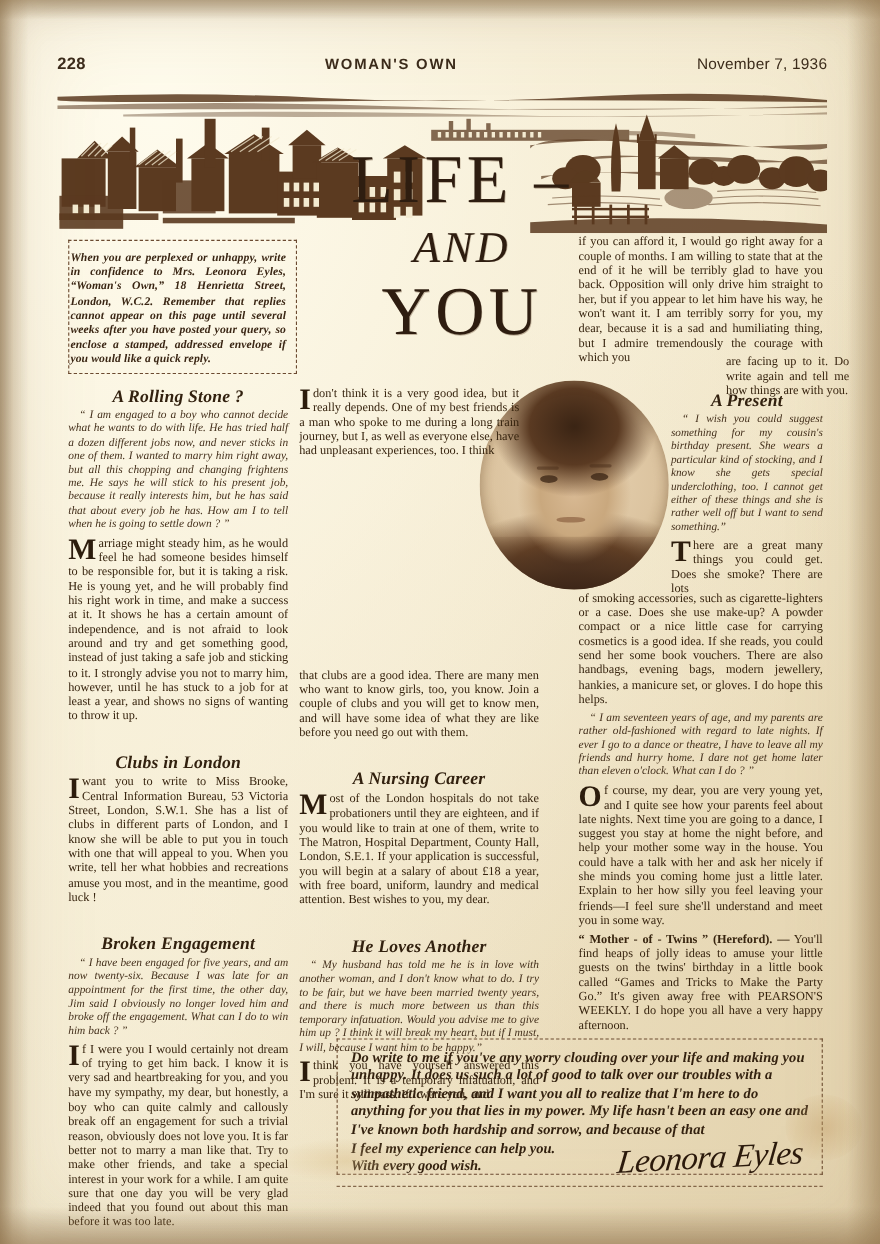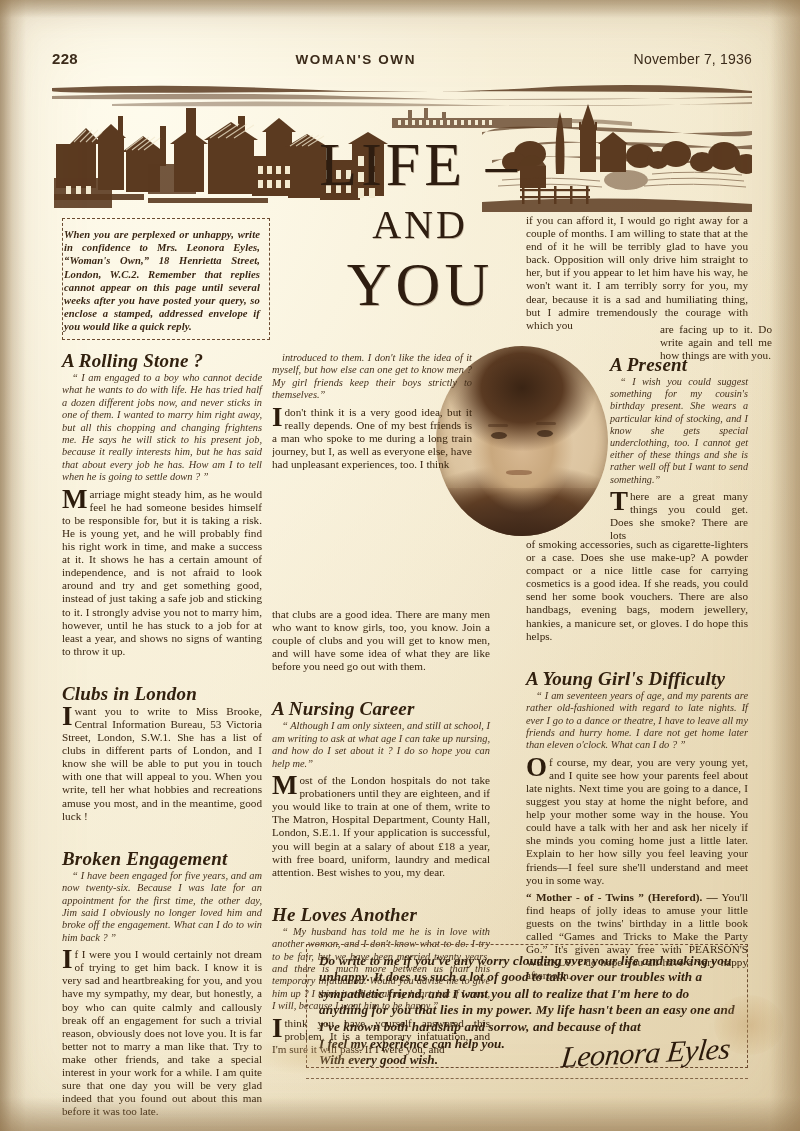--- a/index.html
+++ b/index.html
@@ -83,21 +83,21 @@
   }
   .bt-line{
     font-family:"Liberation Serif", serif;
     color:#2e1d10;
     font-weight:400;
     letter-spacing:2px;
     line-height:1;
     text-shadow:0.6px 0.6px 0 rgba(90,60,34,.35);
   }
   .bt-life{font-size:62px;letter-spacing:4px;}
-  .bt-and{font-size:40px;letter-spacing:3px;margin-top:10px;}
+  .bt-and{font-size:40px;letter-spacing:3px;margin-top:10px;font-style:italic;}
   .bt-you{font-size:62px;letter-spacing:4px;margin-top:8px;}
 
   
   .portrait{
     position:absolute;left:436px;top:346px;width:172px;height:190px;
     border-radius:50%;
     overflow:hidden;
     background:
       radial-gradient(ellipse 62% 48% at 50% 22%, #3a2414 0%, #5a3a22 38%, rgba(120,84,52,0) 70%),
       radial-gradient(ellipse 30% 34% at 50% 54%, #d8b993 0%, #c9a87e 60%, rgba(200,168,126,0) 100%),
@@ -148,21 +148,22 @@
   .col2{left:272px;top:352px;width:200px;}
   .col2b{left:272px;top:608px;width:218px;}
   .col3a{left:526px;top:214px;width:222px;}
   .col3b{left:610px;top:356px;width:138px;}
   .col3c{left:526px;top:538px;width:222px;}
 
   h2.sec{
     margin:27px 0 2px 0;
     font-family:"Liberation Serif", serif;
     font-style:italic;font-weight:700;
-    font-size:19px;line-height:18px;
+    font-size:16px;line-height:18px;
+    text-align:center;
     color:#32210f;
     letter-spacing:.2px;
   }
   h2.sec.first{margin-top:0;}
   p.q{
     margin:0 0 4px 0;
     font-family:"Liberation Serif", serif;
     font-style:italic;
     font-size:10.4px;line-height:12.4px;
     text-align:justify;
@@ -426,29 +427,27 @@
     <h2 class="sec">Clubs in London</h2>
     <p class="a drop wrapfix">I want you to write to Miss Brooke, Central Information Bureau, 53 Victoria Street, London, S.W.1. She has a list of clubs in different parts of London, and I know she will be able to put you in touch with one that will appeal to you. When you write, tell her what hobbies and recreations amuse you most, and in the meantime, good luck !</p>
 
     <h2 class="sec">Broken Engagement</h2>
     <p class="q">“ I have been engaged for five years, and am now twenty-six. Because I was late for an appointment for the first time, the other day, Jim said I obviously no longer loved him and broke off the engagement. What can I do to win him back ? ”</p>
     <p class="a drop wrapfix">If I were you I would certainly not dream of trying to get him back. I know it is very sad and heartbreaking for you, and you have my sympathy, my dear, but honestly, a boy who can quite calmly and callously break off an engagement for such a trivial reason, obviously does not love you. It is far better not to marry a man like that. Try to make other friends, and take a special interest in your work for a while. I am quite sure that one day you will be very glad indeed that you found out about this man before it was too late.</p>
 
   </div>
 
   <div class="col col2">
-    <p class="q">introduced to them. I don't like the idea of it myself, but how else can one get to know men ? My girl friends keep their boys strictly to themselves.”</p>
     <p class="a drop wrapfix">I don't think it is a very good idea, but it really depends. One of my best friends is a man who spoke to me during a long train journey, but I, as well as everyone else, have had unpleasant experiences, too. I think</p>
   </div>
 
   <div class="col col2b">
     <p class="a">that clubs are a good idea. There are many men who want to know girls, too, you know. Join a couple of clubs and you will get to know men, and will have some idea of what they are like before you need go out with them.</p>
 
     <h2 class="sec">A Nursing Career</h2>
-    <p class="q">“ Although I am only sixteen, and still at school, I am writing to ask at what age I can take up nursing, and how do I set about it ? I do so hope you can help me.”</p>
     <p class="a drop wrapfix">Most of the London hospitals do not take probationers until they are eighteen, and if you would like to train at one of them, write to The Matron, Hospital Department, County Hall, London, S.E.1. If your application is successful, you will begin at a salary of about £18 a year, with free board, uniform, laundry and medical attention. Best wishes to you, my dear.</p>
 
     <h2 class="sec">He Loves Another</h2>
     <p class="q">“ My husband has told me he is in love with another woman, and I don't know what to do. I try to be fair, but we have been married twenty years, and there is much more between us than this temporary infatuation. Would you advise me to give him up ? I think it will break my heart, but if I must, I will, because I want him to be happy.”</p>
     <p class="a drop wrapfix">I think you have yourself answered this problem. It is a temporary infatuation, and I'm sure it will pass. If I were you, and</p>
   </div>
 
   <div class="col col3a">
     <p class="a">if you can afford it, I would go right away for a couple of months. I am willing to state that at the end of it he will be terribly glad to have you back. Opposition will only drive him straight to her, but if you appear to let him have his way, he won't want it. I am terribly sorry for you, my dear, because it is a sad and humiliating thing, but I admire tremendously the courage with which you</p>
   </div>
@@ -458,21 +457,20 @@
 
   <div class="col col3b">
     <h2 class="sec first">A Present</h2>
     <p class="q narrow3">“ I wish you could suggest something for my cousin's birthday present. She wears a particular kind of stocking, and I know she gets special underclothing, too. I cannot get either of these things and she is rather well off but I want to send something.”</p>
     <p class="a drop wrapfix">There are a great many things you could get. Does she smoke? There are lots</p>
   </div>
 
   <div class="col col3c">
     <p class="a">of smoking accessories, such as cigarette-lighters or a case. Does she use make-up? A powder compact or a nice little case for carrying cosmetics is a good idea. If she reads, you could send her some book vouchers. There are also handbags, evening bags, modern jewellery, hankies, a manicure set, or gloves. I do hope this helps.</p>
 
-    <h2 class="sec">A Young Girl's Difficulty</h2>
     <p class="q">“ I am seventeen years of age, and my parents are rather old-fashioned with regard to late nights. If ever I go to a dance or theatre, I have to leave all my friends and hurry home. I dare not get home later than eleven o'clock. What can I do ? ”</p>
     <p class="a drop wrapfix">Of course, my dear, you are very young yet, and I quite see how your parents feel about late nights. Next time you are going to a dance, I suggest you stay at home the night before, and help your mother some way in the house. You could have a talk with her and ask her nicely if she minds you coming home just a little later. Explain to her how silly you feel leaving your friends—I feel sure she'll understand and meet you in some way.</p>
 
     <p class="a">
       <b>“ Mother - of - Twins ” (Hereford). —</b>
       <span>You'll find heaps of jolly ideas to amuse your little guests on the twins' birthday in a little book called “Games and Tricks to Make the Party Go.” It's given away free with PEARSON'S WEEKLY. I do hope you all have a very happy afternoon.</span>
     </p>
   </div>
 
   <div class="signbox">

